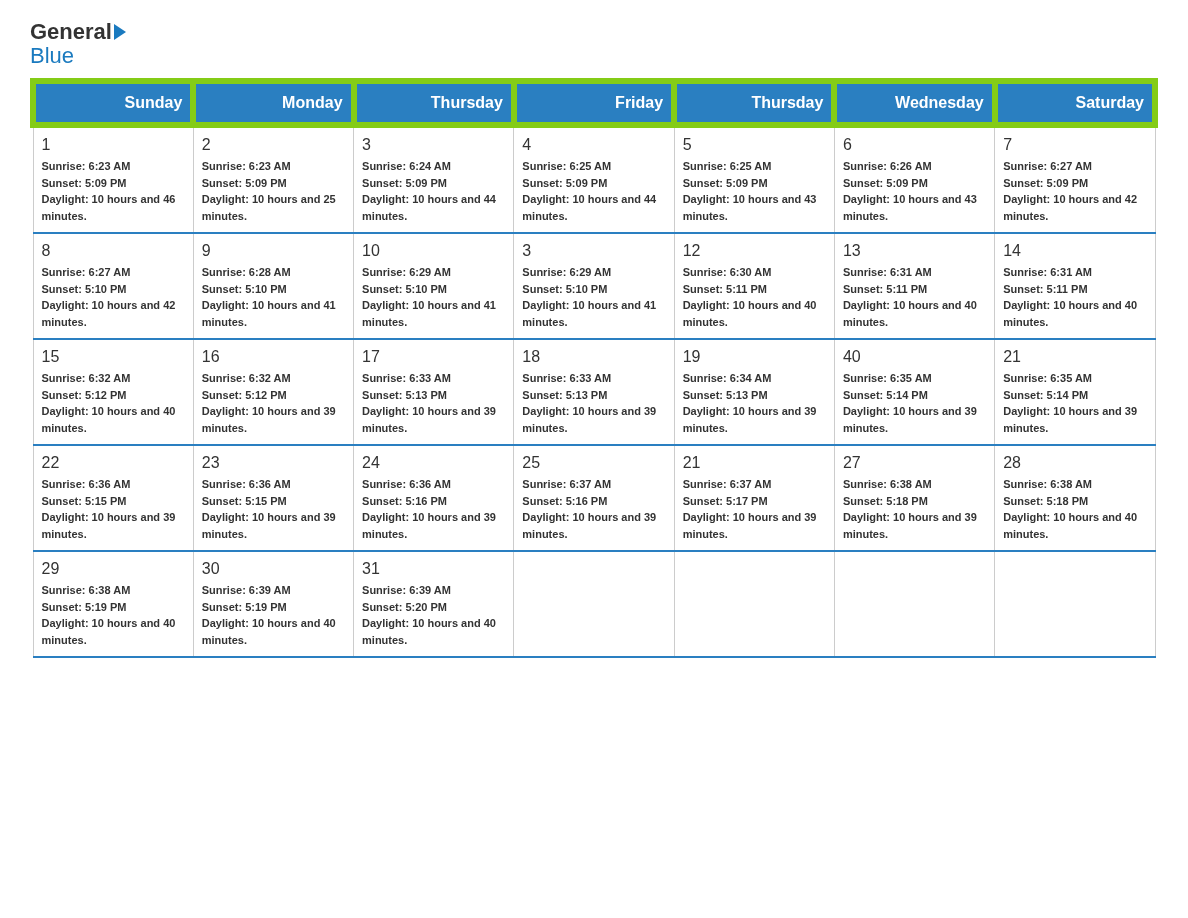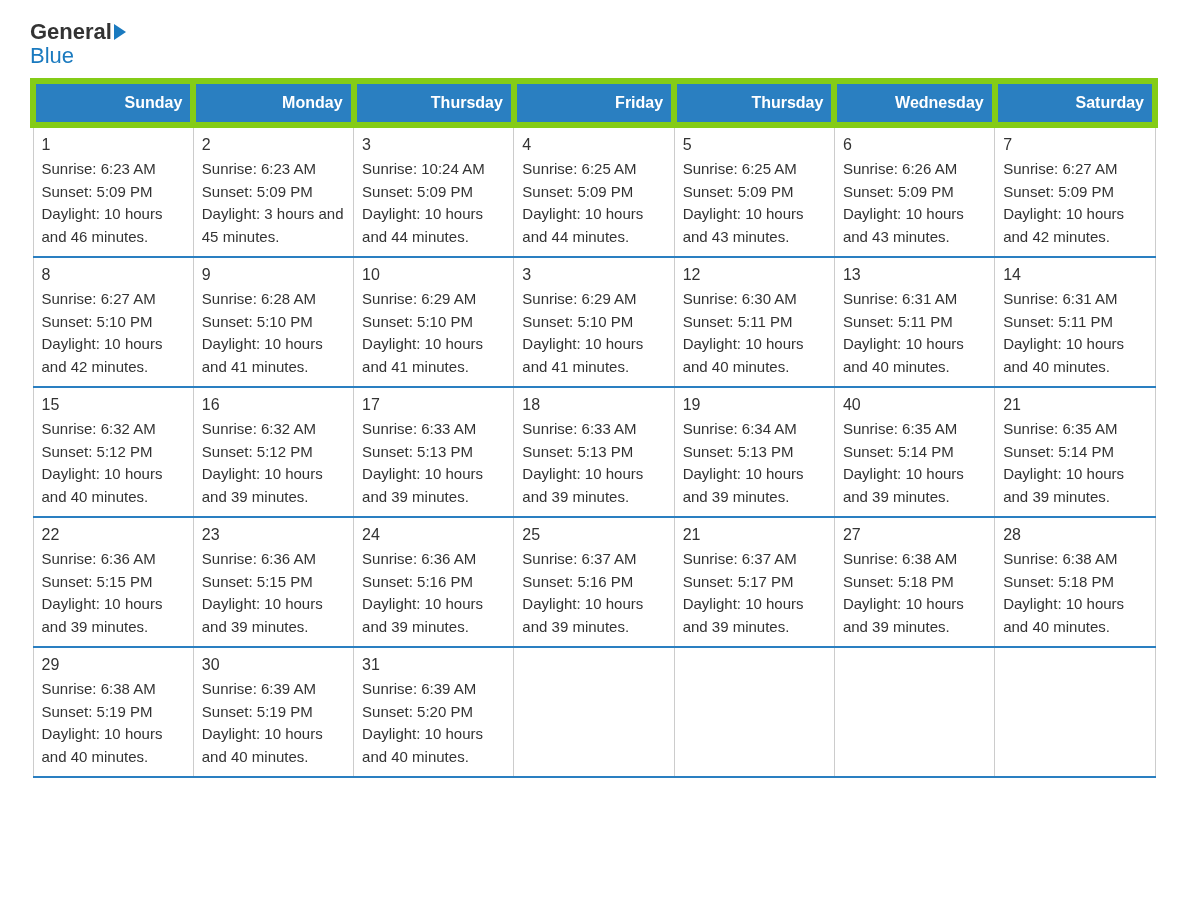--- a/index.html
+++ b/index.html
@@ -81,21 +81,22 @@
       border-bottom: 2px solid #2a7fc1;
     }
     .day-number {
       font-size: 16px;
       font-weight: normal;
       margin-bottom: 4px;
       display: block;
     }
     .day-info {
       line-height: 1.5;
-      font-size: 15px;
+      font-size: 11px;
+      font-weight: bold;
     }
     .empty-cell {
       background: #fff;
     }
   </style>
 </head>
 <body>
 
 <div class="header">
   <div class="logo">
@@ -133,27 +134,27 @@
             <span>Sunrise: 6:23 AM</span><br>
             <span>Sunset: 5:09 PM</span><br>
             <span>Daylight: 10 hours and 46 minutes.</span>
           </div>
         </td>
         <td>
           <span class="day-number">2</span>
           <div class="day-info">
             <span>Sunrise: 6:23 AM</span><br>
             <span>Sunset: 5:09 PM</span><br>
-            <span>Daylight: 3 hours and 45 minutes.</span>
+            <span>Daylight: 10 hours and 25 minutes.</span>
           </div>
         </td>
         <td>
           <span class="day-number">3</span>
           <div class="day-info">
-            <span>Sunrise: 10:24 AM</span><br>
+            <span>Sunrise: 6:24 AM</span><br>
             <span>Sunset: 5:09 PM</span><br>
             <span>Daylight: 10 hours and 44 minutes.</span>
           </div>
         </td>
         <td>
           <span class="day-number">4</span>
           <div class="day-info">
             <span>Sunrise: 6:25 AM</span><br>
             <span>Sunset: 5:09 PM</span><br>
             <span>Daylight: 10 hours and 44 minutes.</span>

